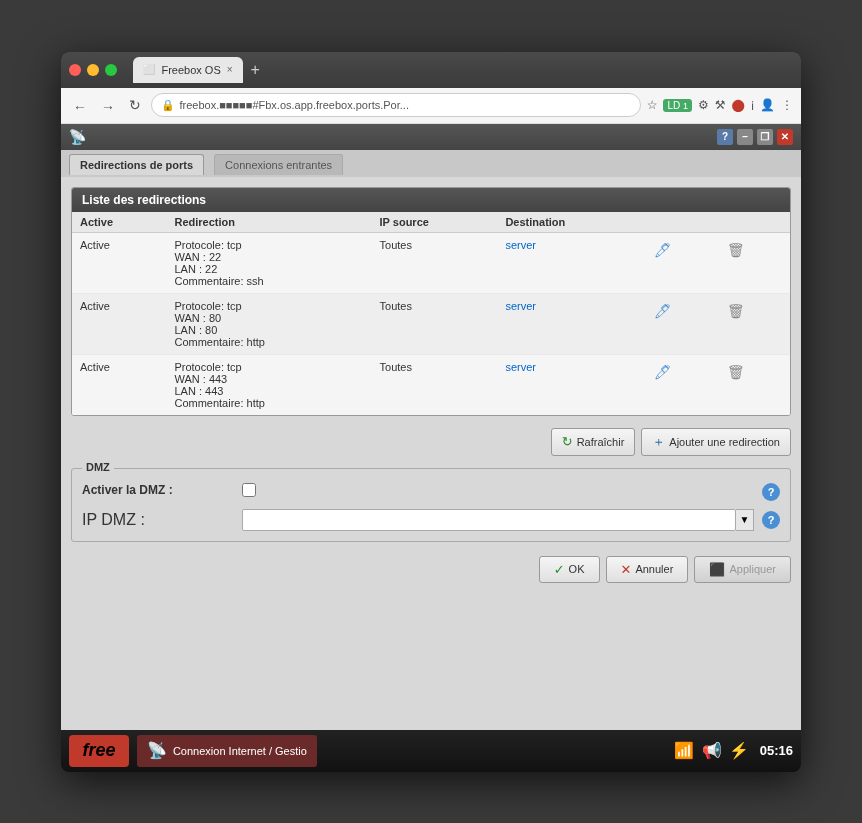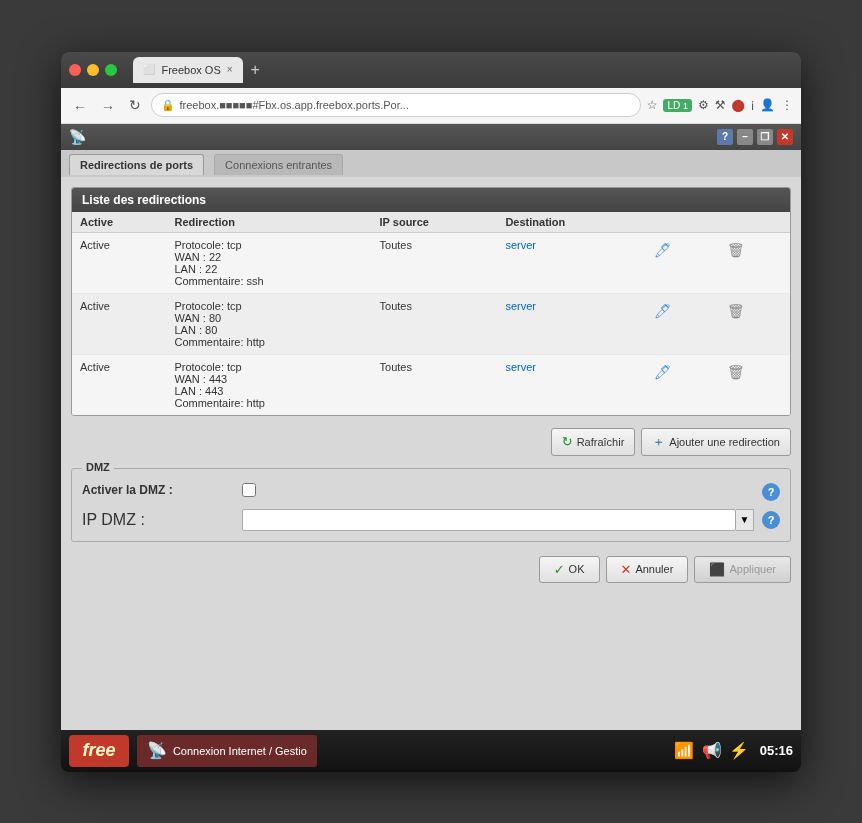--- a/index.html
+++ b/index.html
@@ -424,21 +424,21 @@
       gap: 8px;
     }
     .taskbar-logo {
       background: #c0392b;
       border-radius: 4px;
       width: 60px;
       height: 32px;
       display: flex;
       align-items: center;
       justify-content: center;
-      color: #fef9c3;
+      color: #000000;
       font-style: italic;
       font-size: 18px;
       font-weight: bold;
     }
     .taskbar-app {
       background: #6a2a2a;
       border-radius: 3px;
       height: 32px;
       padding: 0 10px;
       display: flex;

